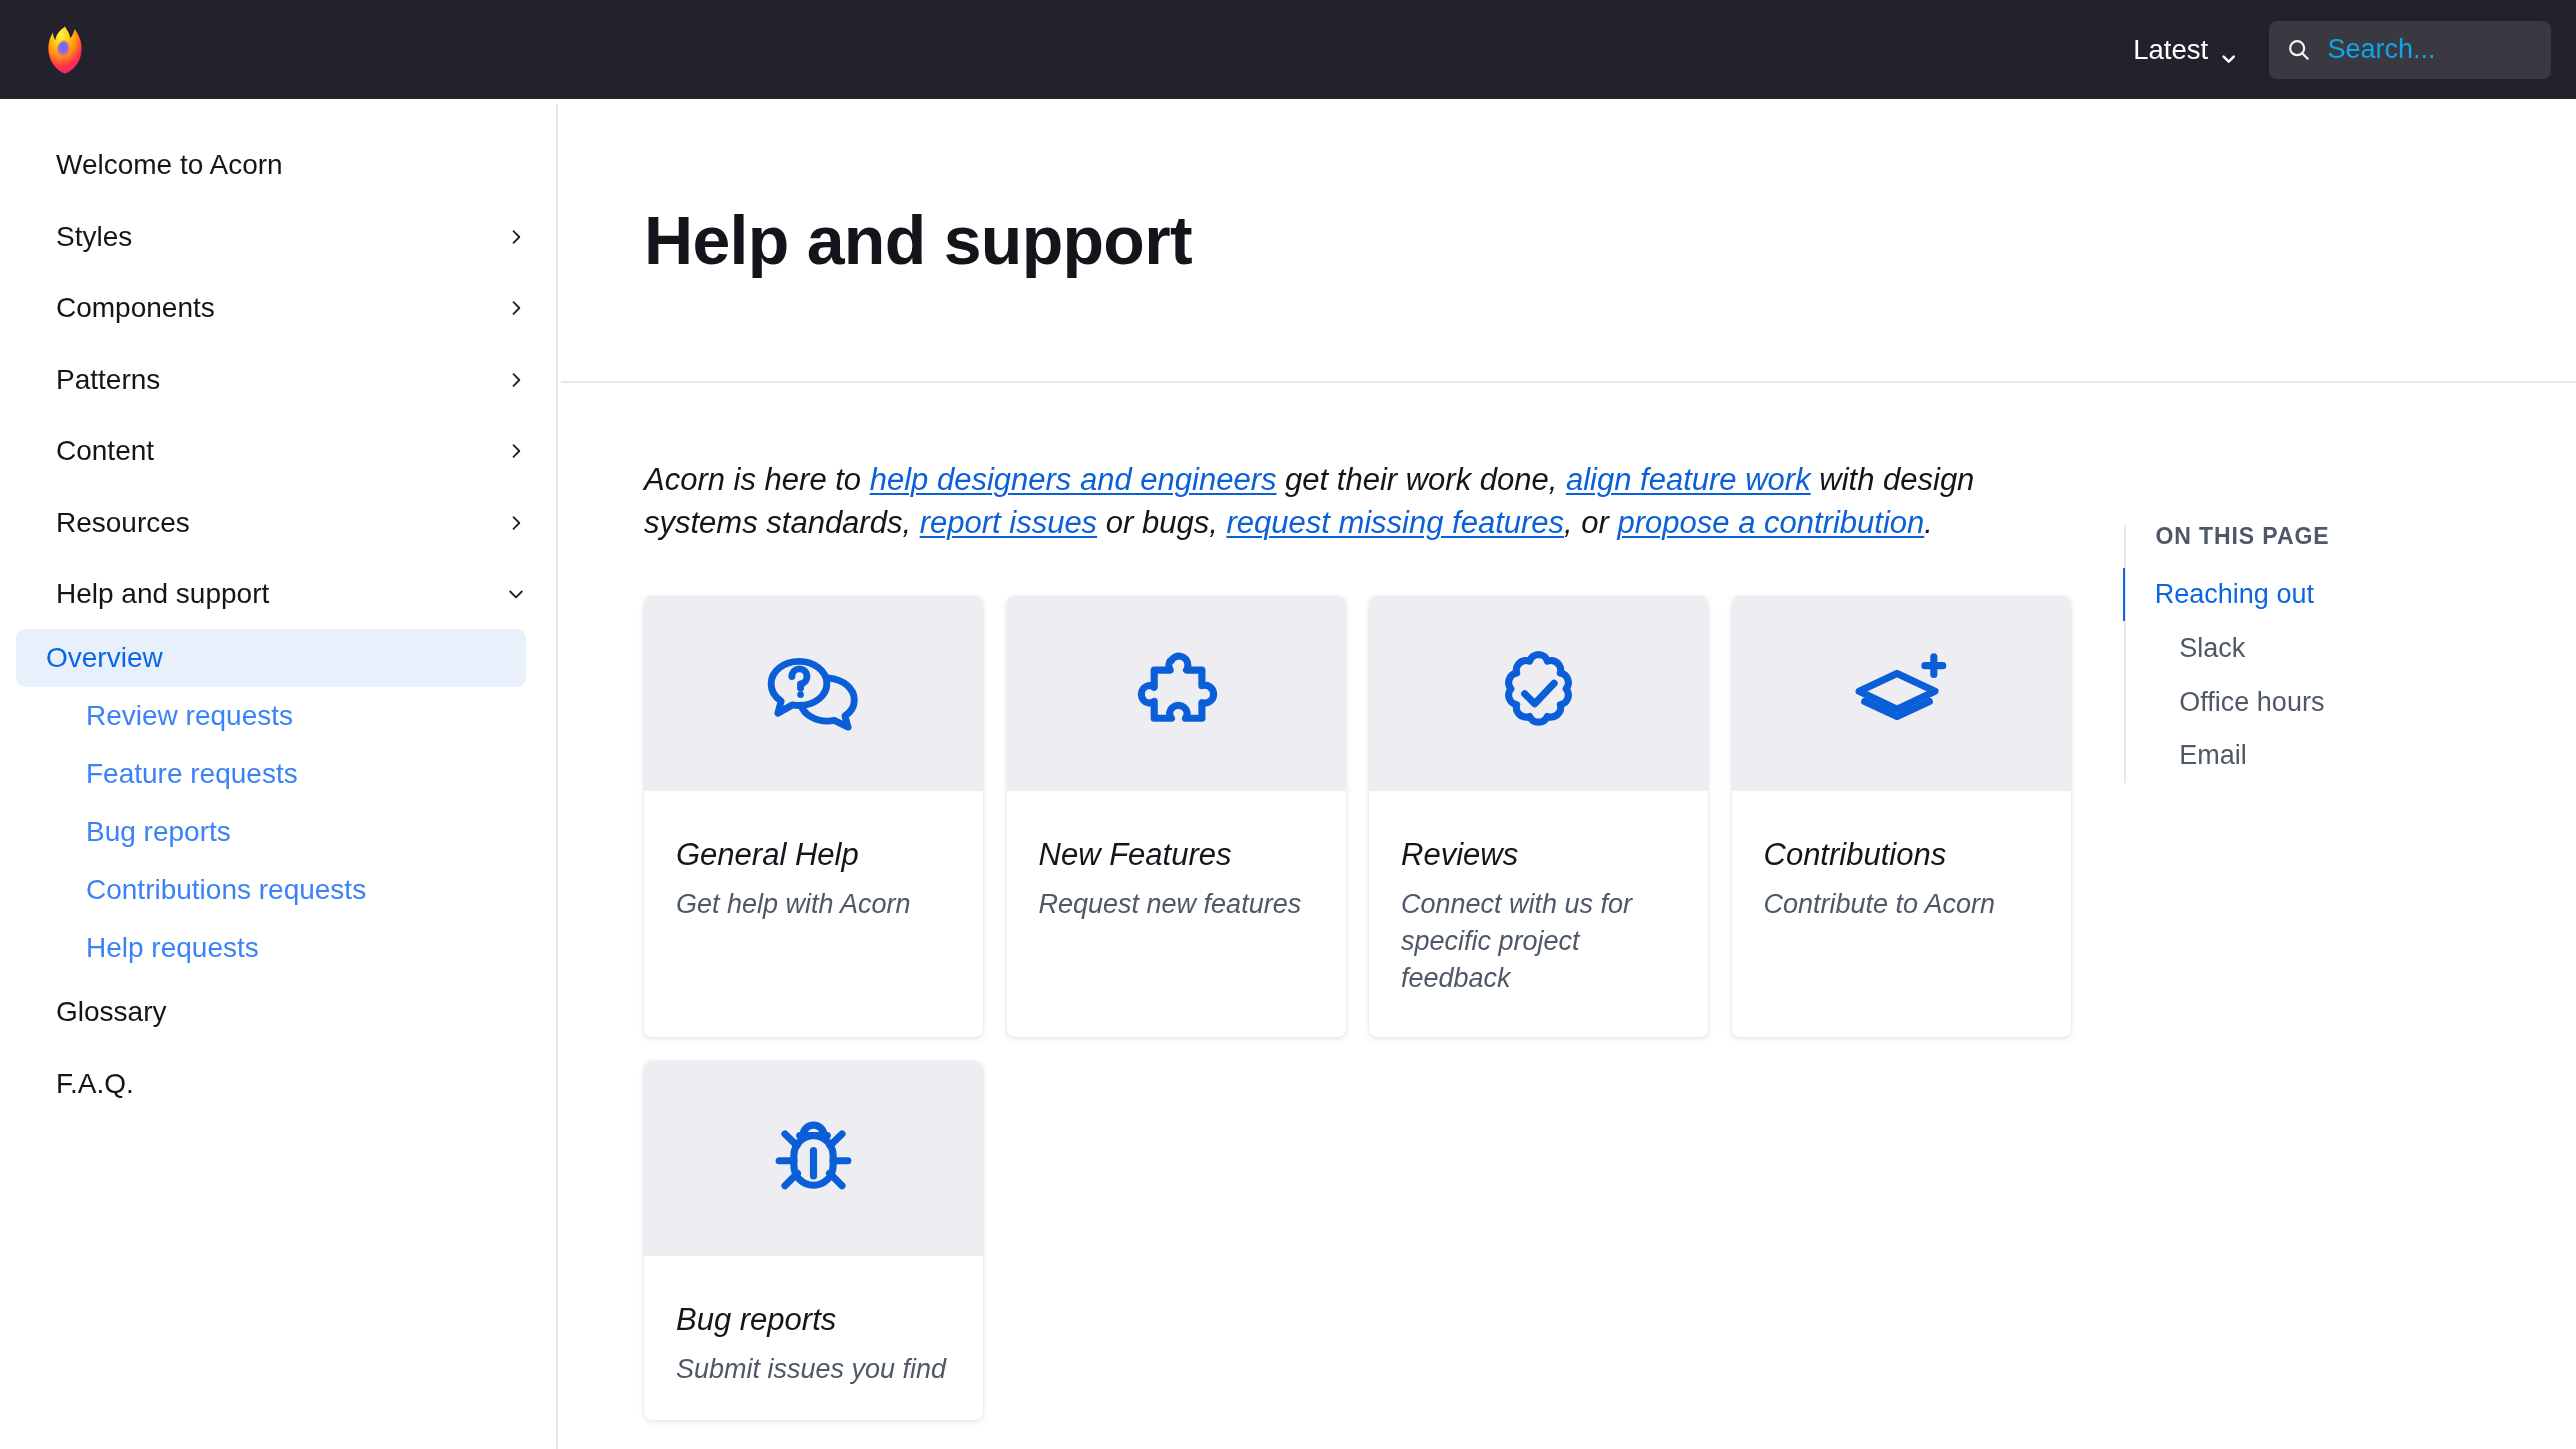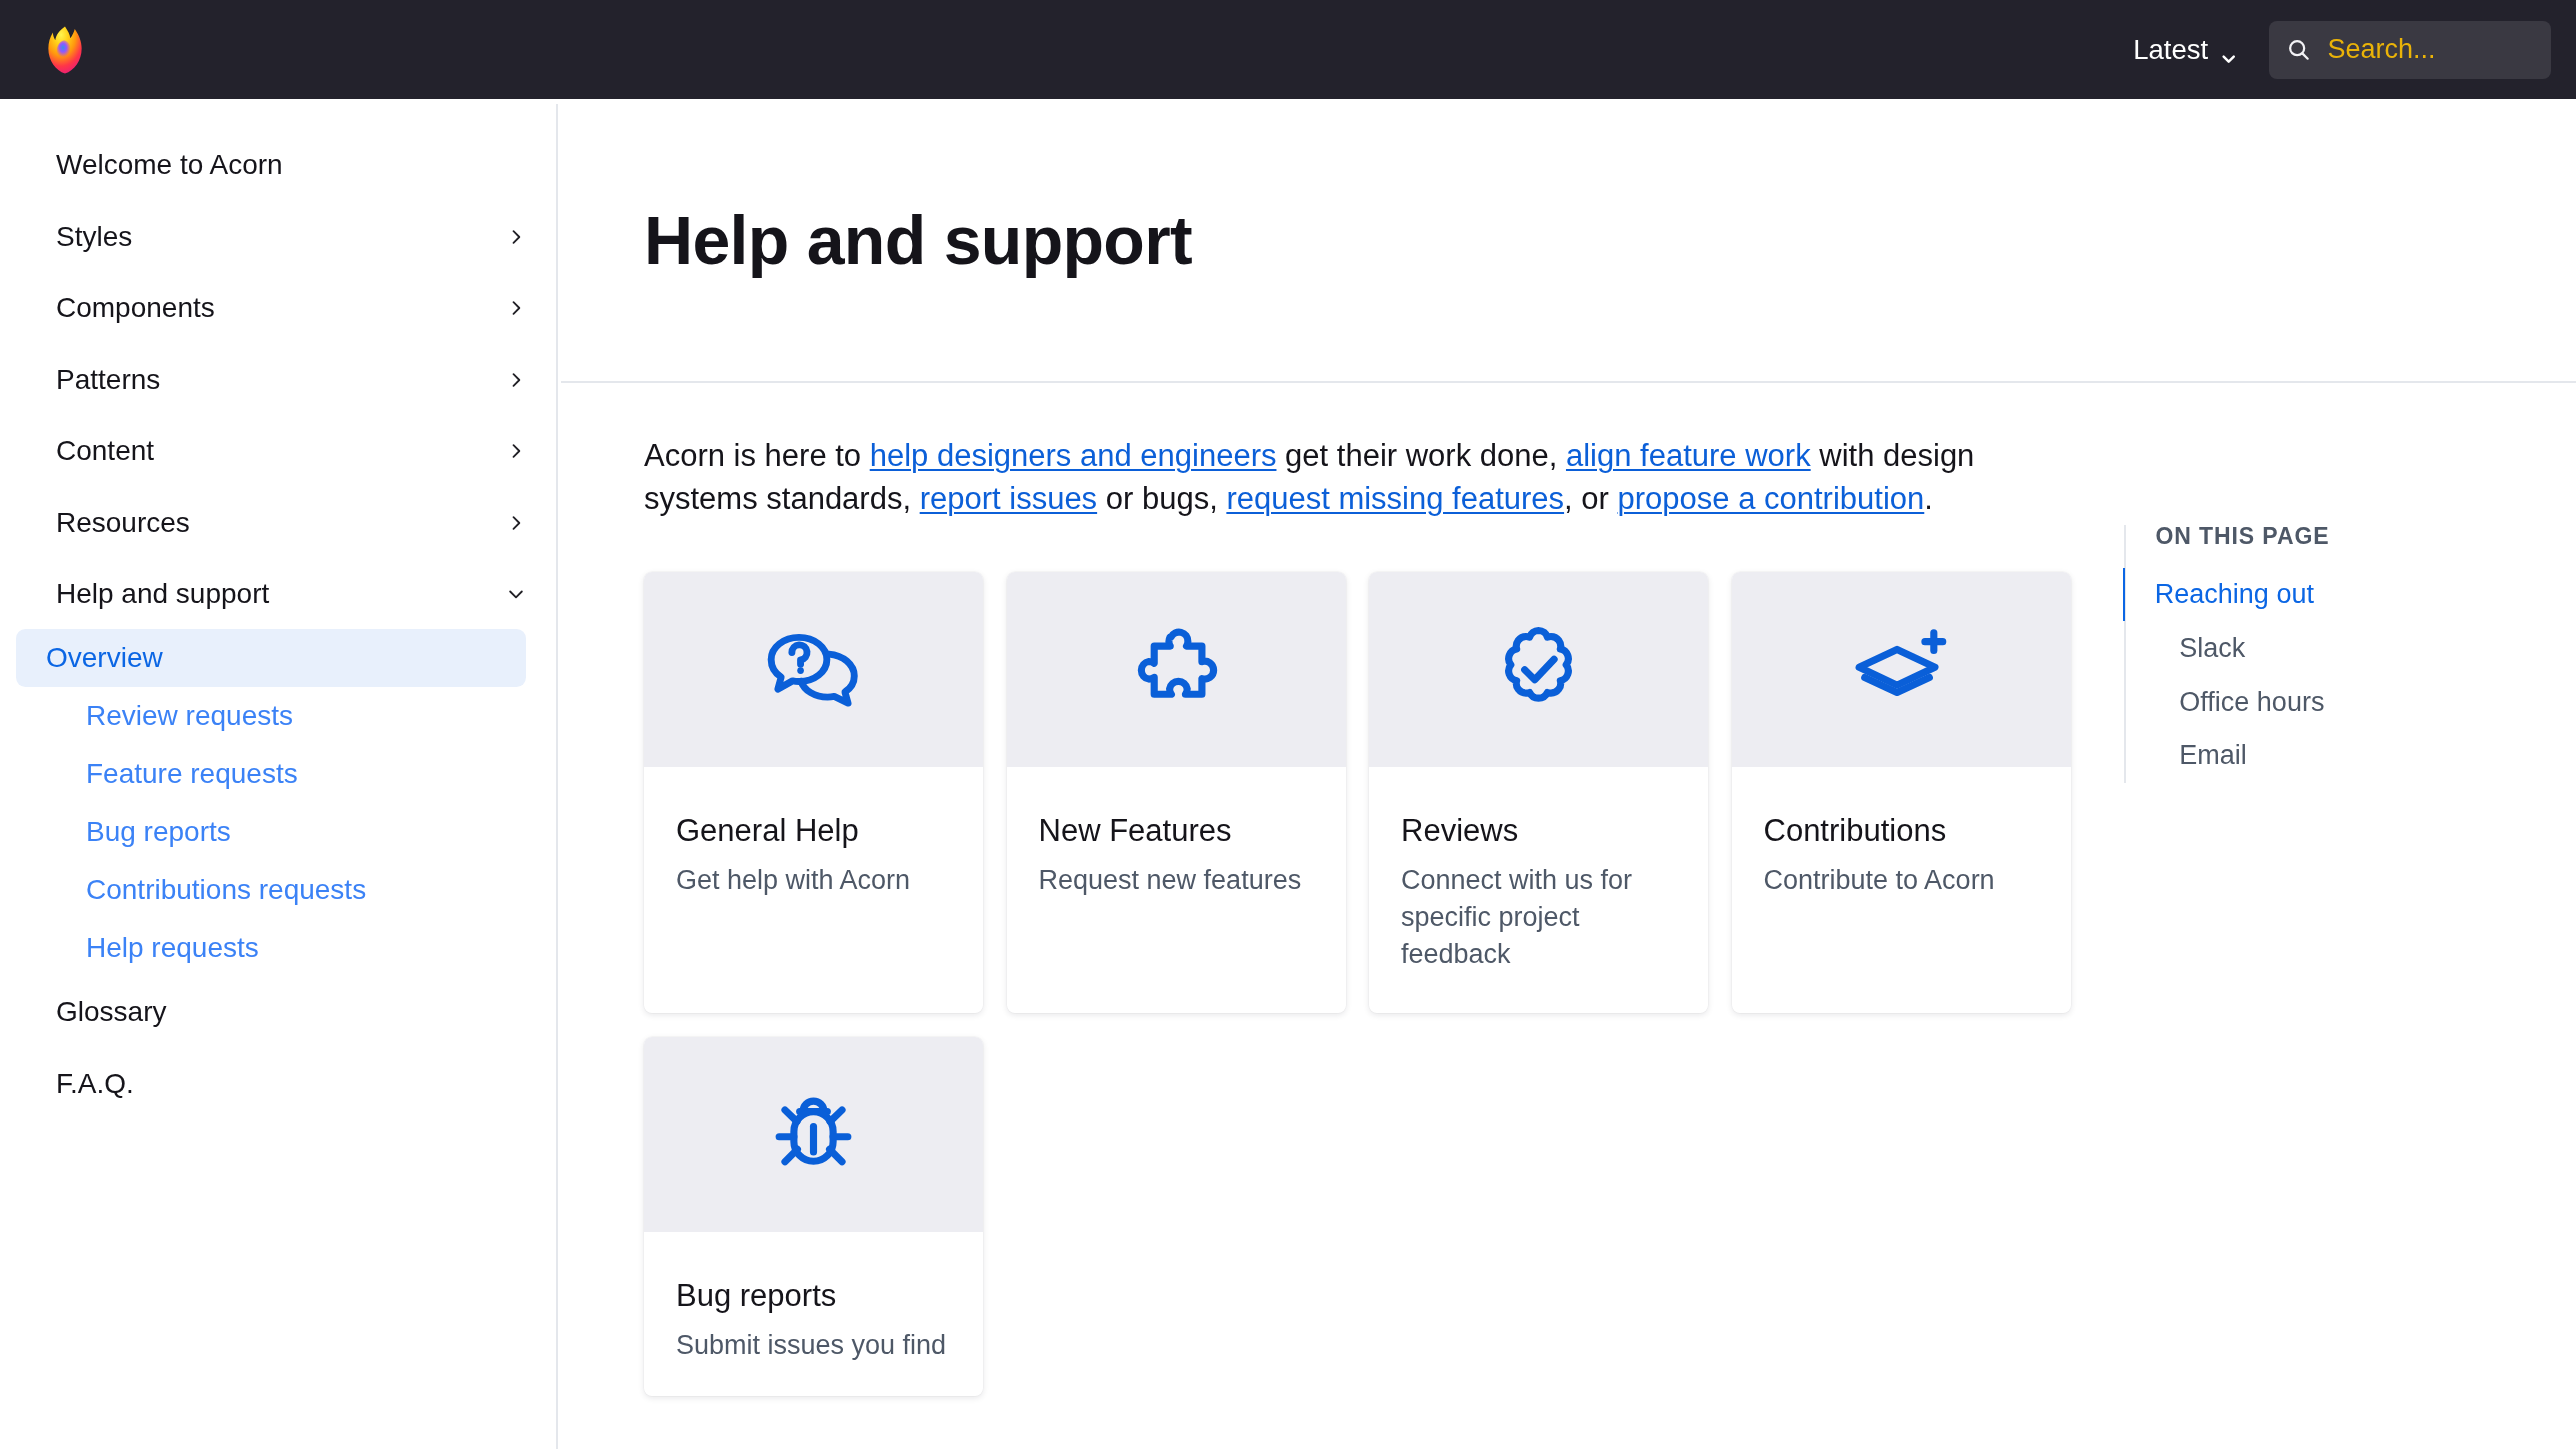--- a/index.html
+++ b/index.html
@@ -35,21 +35,21 @@
   }
 
   .search-box {
     display: flex; align-items: center; gap: 16px;
     width: 282px; height: 58px;
     background: #3A3942; border-radius: 8px;
     padding: 0 17.4px; cursor: text;
   }
   .search-icon { width: 25.5px; height: 25.5px; flex: 0 0 auto; }
   .search-placeholder {
-    color: #eab308; font-size: 27px; line-height: 1;
+    color: #0ea5e9; font-size: 27px; line-height: 1;
     white-space: nowrap; overflow: hidden;
   }
 
   
   .sidebar {
     position: absolute; top: 104px; left: 0;
     width: 558px; height: 1350px;
     background: #ffffff;
     border-right: 2.7px solid #E4E7EC;
     padding-top: 38px;
@@ -95,21 +95,21 @@
     padding-left: 83px;
   }
   .page-title {
     font-size: 68px; font-weight: 700; color: #15141A;
     letter-spacing: -0.7px; line-height: 1;
     margin: 0;
   }
 
   .content-row { display: flex; }
   .content-col {
-    width: 1523px; padding: 52px 0 0 83px;
+    width: 1523px; padding: 76px 0 0 83px; font-style: italic;
   }
   .intro {
     width: 1335px;
     font-size: 31px; line-height: 1.38; color: #15141A;
     margin: 0 0 51px 0;
   }
   .intro a {
     color: #0B5FD8; text-decoration: underline;
     text-underline-offset: 3.4px; text-decoration-thickness: 2px;
   }

